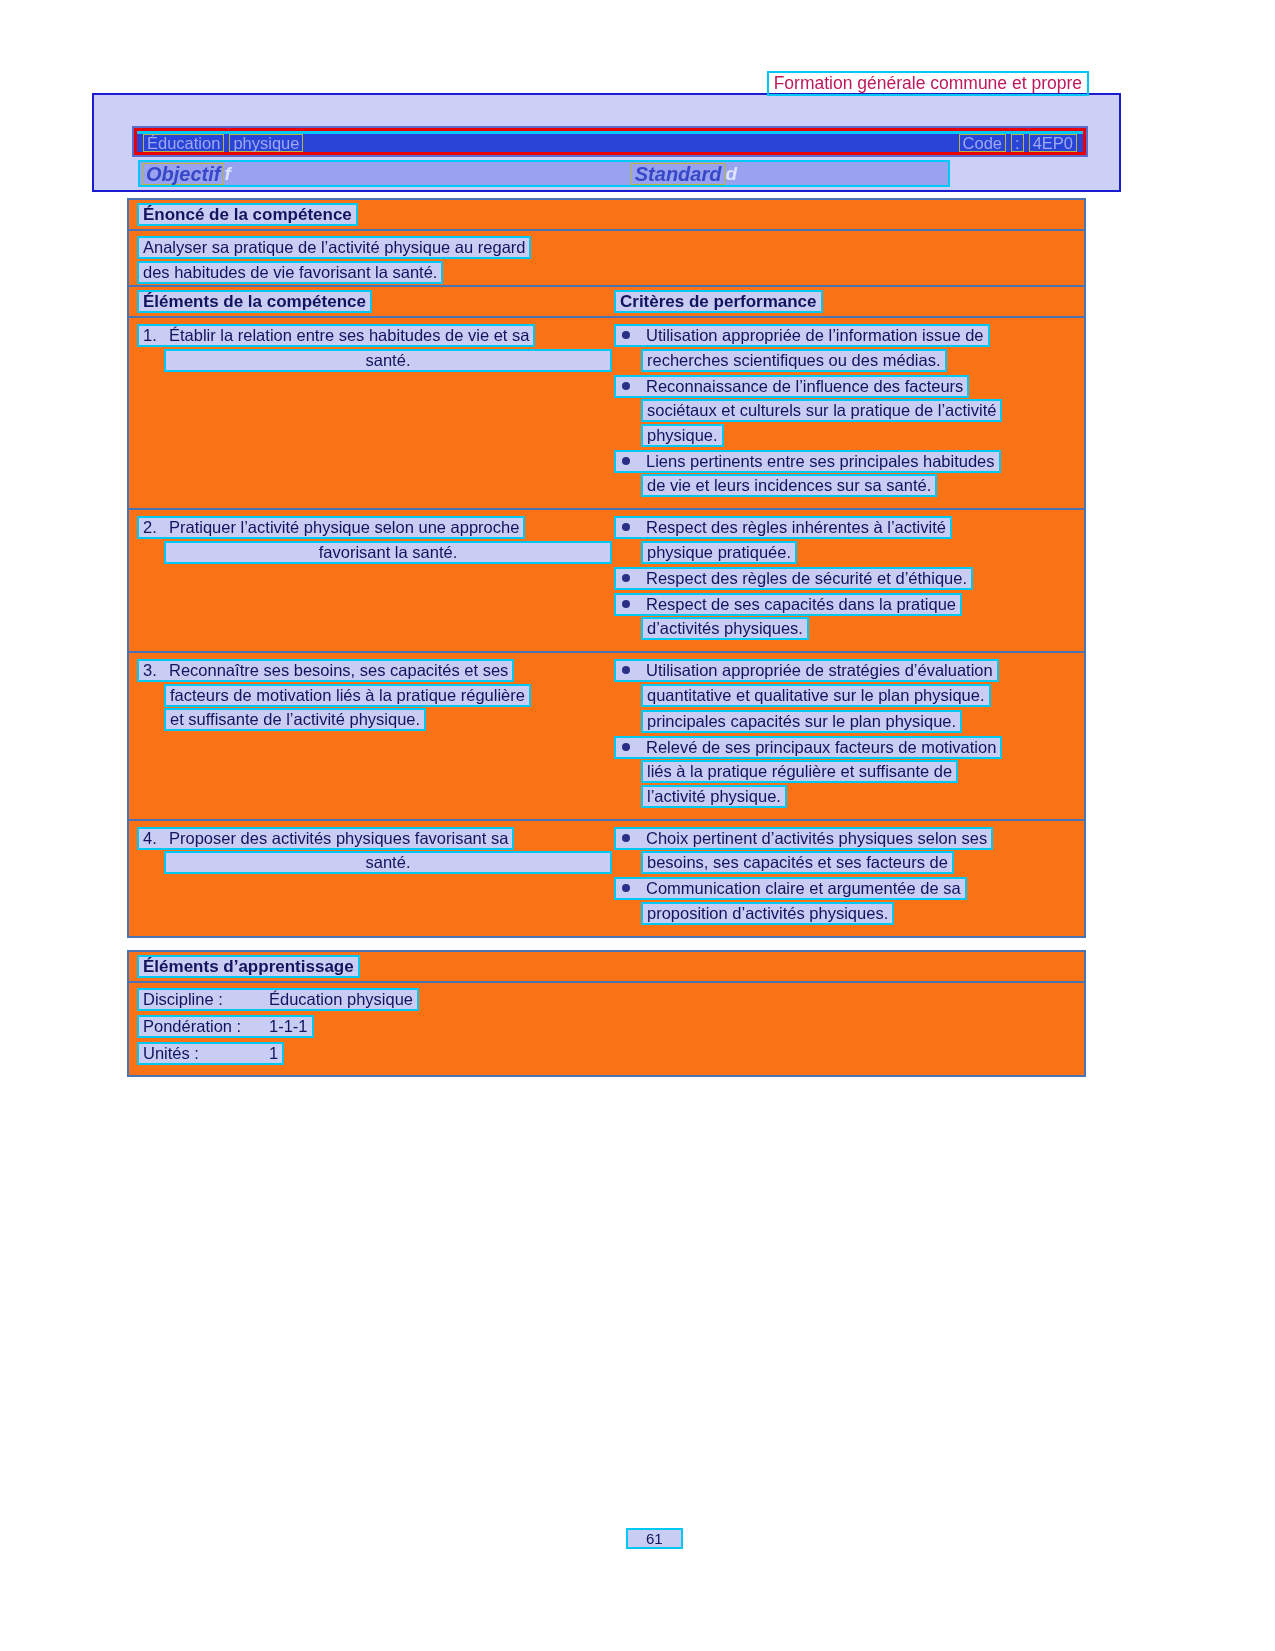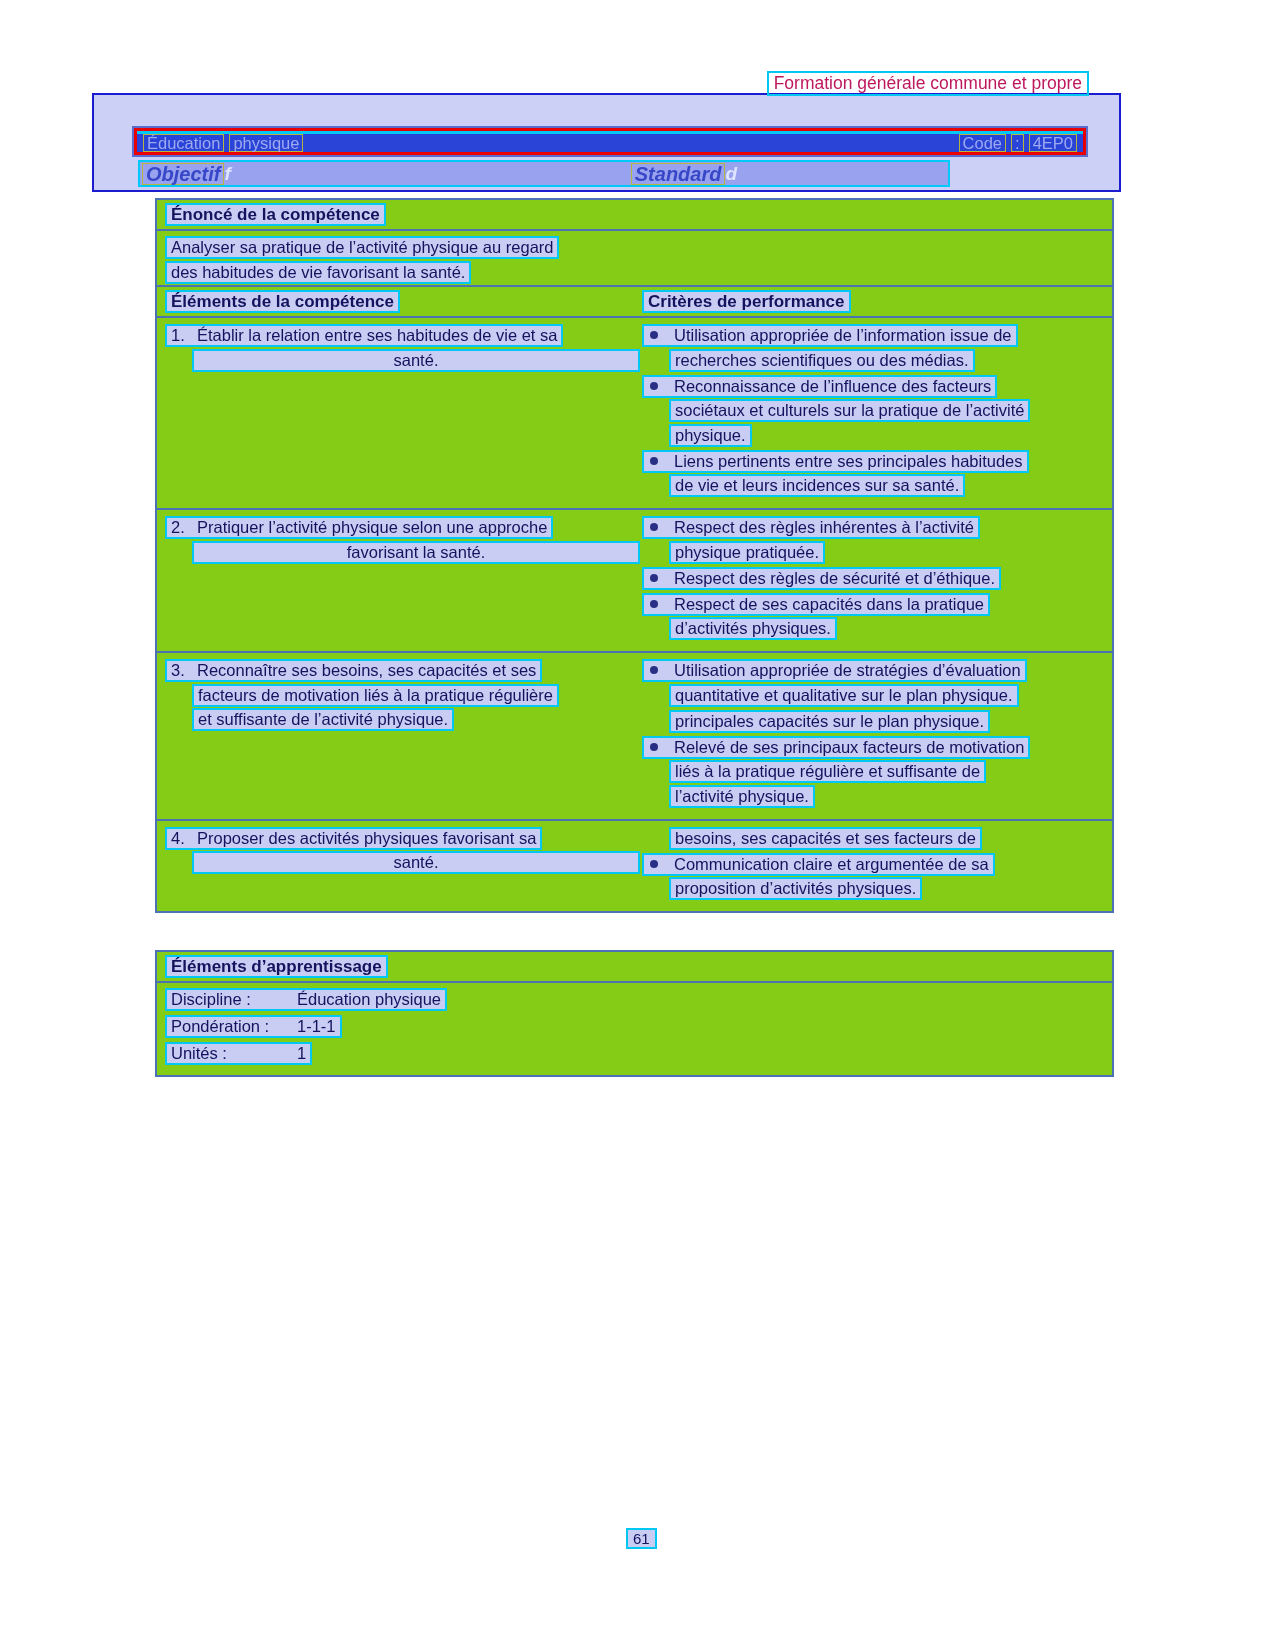--- a/index.html
+++ b/index.html
@@ -50,21 +50,21 @@
   .obj-word{
     font-weight:bold;font-style:italic;font-size:20px;color:#3847c8;
     border:1px solid #b5b63b;padding:0 3px;line-height:20px;white-space:nowrap;
   }
   .tail{color:#dfe4ff;font-weight:bold;font-style:italic;font-size:19px;margin-right:4px;}
   .obj-word.first{margin-left:2px;}
   .std-pos{margin-left:396px;}
   
   .doc-table{
     position:absolute;left:127px;width:959px;box-sizing:border-box;
-    border:2px solid #4a72b4;background:#84cc16;margin-left:28px;
+    border:2px solid #4a72b4;background:#f97316;
   }
   .t-row{border-bottom:2px solid #4a72b4;box-sizing:border-box;}
   .t-row:last-child{border-bottom:none;}
   .t-head{padding:3px 0 3px 8px;min-height:27px;box-sizing:border-box;}
   .t-body{padding:5px 0 6px 8px;box-sizing:border-box;}
   .cols{display:flex;}
   .col-el{width:483px;box-sizing:border-box;padding:6px 0 8px 8px;}
   .col-cr{flex:1;box-sizing:border-box;padding:6px 6px 8px 2px;}
   .comp-row{display:flex;border-bottom:2px solid #4a72b4;}
   .comp-row:last-child{border-bottom:none;}
@@ -75,21 +75,21 @@
   .crit-item{margin-bottom:3px;}
   .dot{
     display:inline-block;width:8px;height:8px;border-radius:50%;
     background:#2a2f86;margin:4px 16px 0 2px;vertical-align:top;
   }
   
   .lbl{display:inline-block;min-width:126px;}
   
   .page-num{
     position:absolute;left:626px;top:1528px;
-    border:2px solid #00c8f2;background:#c9cdf3;padding:0 5px;
+    border:2px solid #00c8f2;background:#c9cdf3;padding:0 18px;
     font-size:15px;line-height:17px;color:#13135e;
   }
 </style>
 </head>
 <body>
 
 <div class="running-header">Formation générale commune et propre</div>
 
 <div class="header-box">
   <div class="title-bar">
@@ -202,20 +202,21 @@
       </div>
       <div class="comp-row">
         <div class="col-el">
           <div class="line num-line">
             <span class="hl"><span class="num">4.</span>Proposer des activités physiques favorisant sa</span>
           </div>
           <div class="line"><span class="hl indent fullw">santé.</span></div>
         </div>
         <div class="col-cr">
           <div class="crit-item">
+            <div class="line"><span class="hl"><span class="dot"></span>Choix pertinent d’activités physiques selon ses</span></div>
             <div class="line"><span class="hl indent">besoins, ses capacités et ses facteurs de</span></div>
           </div>
           <div class="crit-item">
             <div class="line"><span class="hl"><span class="dot"></span>Communication claire et argumentée de sa</span></div>
             <div class="line"><span class="hl indent">proposition d’activités physiques.</span></div>
           </div>
         </div>
       </div>
     </div>
 </div>

